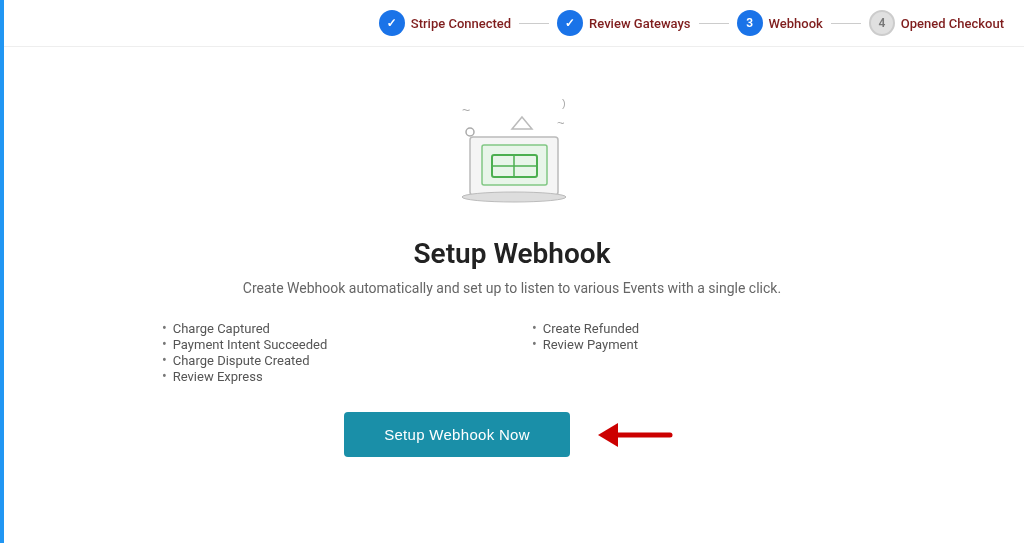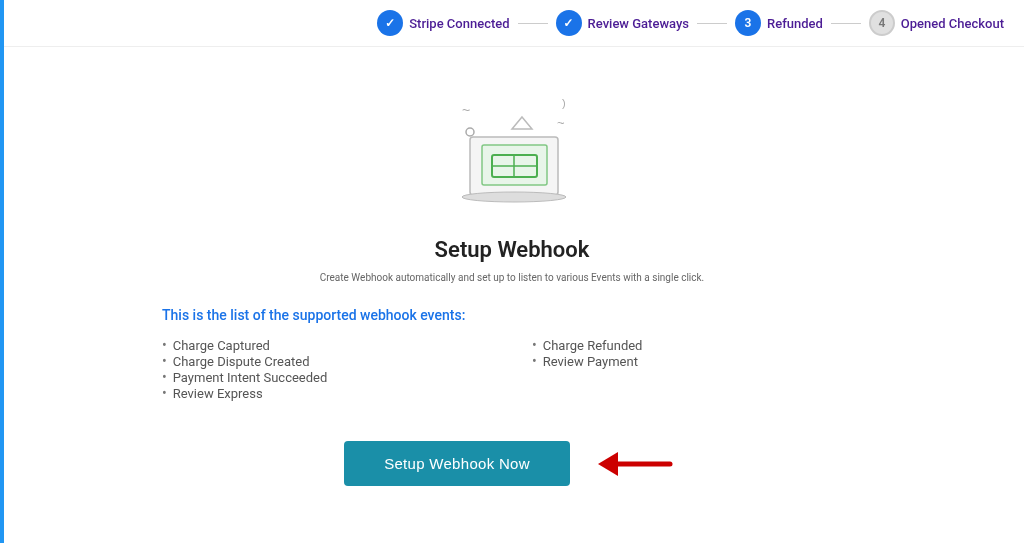--- a/index.html
+++ b/index.html
@@ -62,21 +62,21 @@
     }
 
     .step-circle.inactive {
       background: #e0e0e0;
       color: #777;
       border: 2px solid #ccc;
     }
 
     .step-label {
       font-size: 13px;
-      color: #4c1d95;
+      color: #7f1d1d;
       font-weight: 500;
     }
 
     .step-divider {
       width: 30px;
       height: 1px;
       background: #ccc;
     }
 
     
@@ -90,28 +90,28 @@
     
     .illustration {
       width: 160px;
       height: 140px;
       position: relative;
       margin-bottom: 20px;
     }
 
     
     .setup-title {
-      font-size: 22px;
+      font-size: 28px;
       font-weight: 600;
       color: #222;
       margin-bottom: 10px;
     }
 
     .setup-subtitle {
-      font-size: 10px;
+      font-size: 14px;
       color: #666;
       margin-bottom: 24px;
       text-align: center;
     }
 
     
     .events-section {
       width: 700px;
       margin-bottom: 28px;
     }
@@ -147,21 +147,21 @@
       color: #777;
       font-size: 14px;
     }
 
     
     .button-area {
       position: relative;
       display: flex;
       align-items: center;
       gap: 20px;
-      margin-top: 12px;
+      margin-top: 0;
     }
 
     .setup-btn {
       background: #1a8fa8;
       color: #fff;
       border: none;
       padding: 14px 40px;
       font-size: 15px;
       font-weight: 500;
       border-radius: 4px;
@@ -204,21 +204,21 @@
     </div>
     <span class="step-label">Review Gateways</span>
   </div>
 
   <div class="step-divider"></div>
 
   <div class="step">
     <div class="step-circle active">
       <span>3</span>
     </div>
-    <span class="step-label">Refunded</span>
+    <span class="step-label">Webhook</span>
   </div>
 
   <div class="step-divider"></div>
 
   <div class="step">
     <div class="step-circle inactive">
       <span>4</span>
     </div>
     <span class="step-label">Opened Checkout</span>
   </div>
@@ -246,34 +246,31 @@
 
       <polygon points="90,40 100,52 80,52" fill="none" stroke="#bbb" stroke-width="1.5"></polygon>
     </svg>
   </div>
 
   <h1 class="setup-title">Setup Webhook</h1>
 
   <p class="setup-subtitle">Create Webhook automatically and set up to listen to various Events with a single click.</p>
 
   <div class="events-section">
-    <p class="events-title">
-      <span>This is </span><span style="color:#1a73e8; font-weight:500;">the list of the supported webhook events</span><span>:</span>
-    </p>
     <div class="events-grid">
 
       <div>
         <div class="event-item">Charge Captured</div>
+        <div class="event-item">Payment Intent Succeeded</div>
         <div class="event-item">Charge Dispute Created</div>
-        <div class="event-item">Payment Intent Succeeded</div>
         <div class="event-item">Review Express</div>
       </div>
 
       <div>
-        <div class="event-item">Charge Refunded</div>
+        <div class="event-item">Create Refunded</div>
         <div class="event-item">Review Payment</div>
       </div>
     </div>
   </div>
 
   <div class="button-area">
     <button class="setup-btn">Setup Webhook Now</button>
 
     <div class="arrow-container">
       <svg width="90" height="44" viewBox="0 0 90 44" xmlns="http://www.w3.org/2000/svg">

